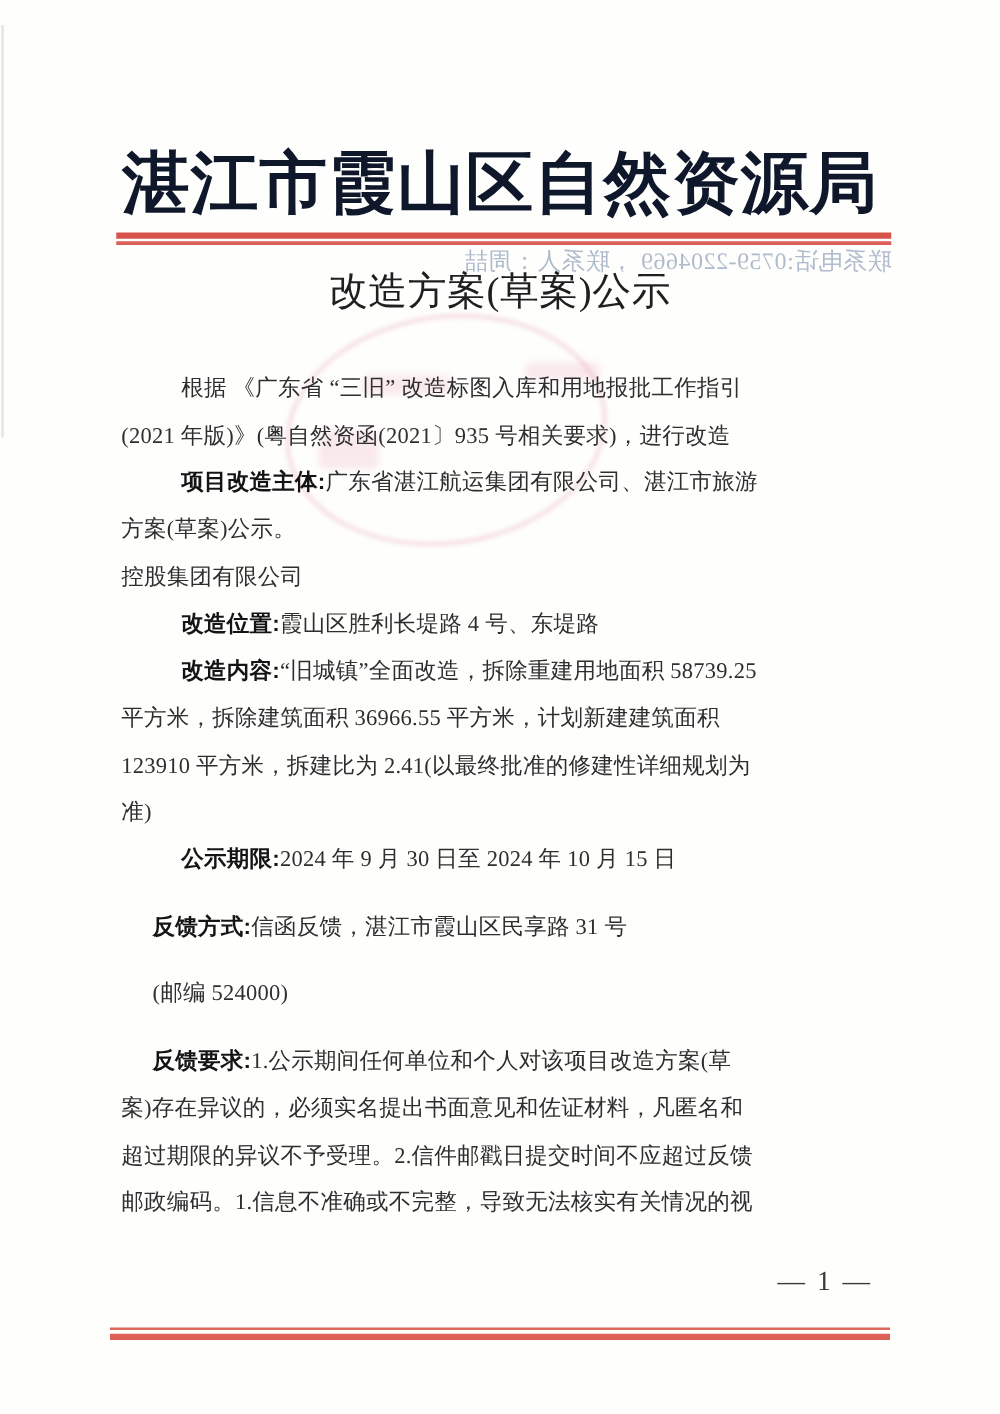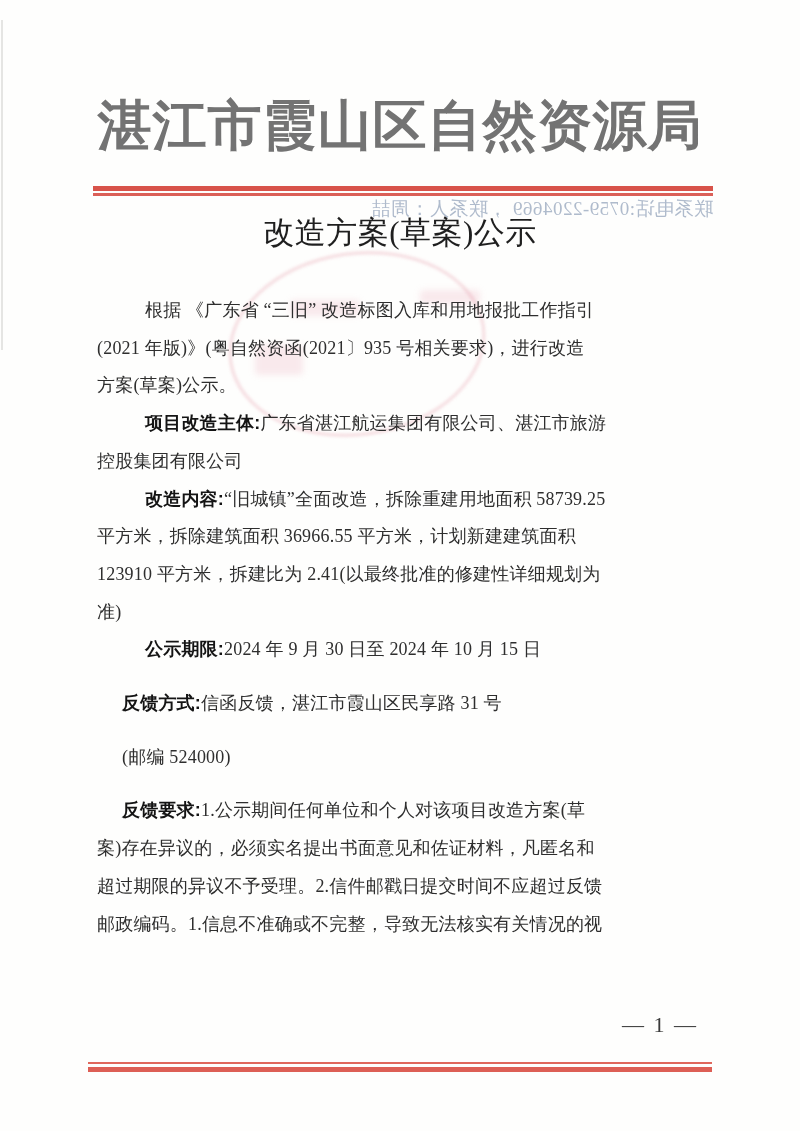--- a/index.html
+++ b/index.html
@@ -11,26 +11,26 @@
     overflow: hidden;
     font-family: "Liberation Serif", "DejaVu Serif", serif;
   }
   .edge-line {
     position: absolute;
     left: 1px; top: 20px; width: 2px; height: 330px;
     background: #cfcfcd; opacity: 0.55;
   }
   .header-title {
     position: absolute;
-    top: 90px; left: 0; width: 100%;
+    top: 111px; left: 0; width: 100%;
     text-align: center;
     font-size: 54px;
     font-weight: 900;
     letter-spacing: 1px;
-    color: #737373;
+    color: #0f172a;
     font-family: "Liberation Serif", "DejaVu Serif", serif;
   }
   .rule { position: absolute; left: 93px; width: 620px; }
   .rule-top-thick   { top: 186px; height: 5px; background: #d8534a; }
   .rule-top-thin    { top: 193px; height: 3px; background: #db6058; }
   .rule-bottom-thin  { left: 88px; width: 624px; top: 1062px; height: 2px; background: #e0675c; }
   .rule-bottom-thick { left: 88px; width: 624px; top: 1067px; height: 5px; background: #dd5f55; }
   .bleed-phone {
     position: absolute;
     top: 196px; left: 323px; width: 390px;
@@ -111,23 +111,24 @@
   <div class="stamp-arc"></div>
   <div class="stamp-blob blob1"></div>
   <div class="stamp-blob blob2"></div>
   <div class="stamp-blob blob3"></div>
 
   <div class="doc-title">改造方案(草案)公示</div>
 
   <div class="body-block">
     <div class="line indent-2"><span>根据 《广东省 “三旧” 改造标图入库和用地报批工作指引</span></div>
     <div class="line indent-0"><span>(2021 年版)》(粤自然资函(2021〕935 号相关要求)，进行改造</span></div>
+    <div class="line indent-2"><span class="lbl">项目改造主体:</span><span>广东省湛江航运集团有限公司、湛江市旅游</span></div>
     <div class="line indent-0"><span>方案(草案)公示。</span></div>
-    <div class="line indent-2"><span class="lbl">项目改造主体:</span><span>广东省湛江航运集团有限公司、湛江市旅游</span></div>
     <div class="line indent-0"><span>控股集团有限公司</span></div>
+    <div class="line indent-2"><span class="lbl">改造位置:</span><span>霞山区胜利长堤路 4 号、东堤路</span></div>
     <div class="line indent-2"><span class="lbl">改造内容:</span><span>“旧城镇”全面改造，拆除重建用地面积 58739.25</span></div>
     <div class="line indent-0"><span>平方米，拆除建筑面积 36966.55 平方米，计划新建建筑面积</span></div>
     <div class="line indent-0"><span>123910 平方米，拆建比为 2.41(以最终批准的修建性详细规划为</span></div>
     <div class="line indent-0"><span>准)</span></div>
     <div class="line indent-2"><span class="lbl">公示期限:</span><span>2024 年 9 月 30 日至 2024 年 10 月 15 日</span></div>
     <div class="line indent-1"><span class="lbl">反馈方式:</span><span>信函反馈，湛江市霞山区民享路 31 号</span></div>
     <div class="line indent-1"><span>(邮编 524000)</span></div>
     <div class="line indent-1"><span class="lbl">反馈要求:</span><span>1.公示期间任何单位和个人对该项目改造方案(草</span></div>
     <div class="line indent-0"><span>案)存在异议的，必须实名提出书面意见和佐证材料，凡匿名和</span></div>
     <div class="line indent-0"><span>超过期限的异议不予受理。2.信件邮戳日提交时间不应超过反馈</span></div>

